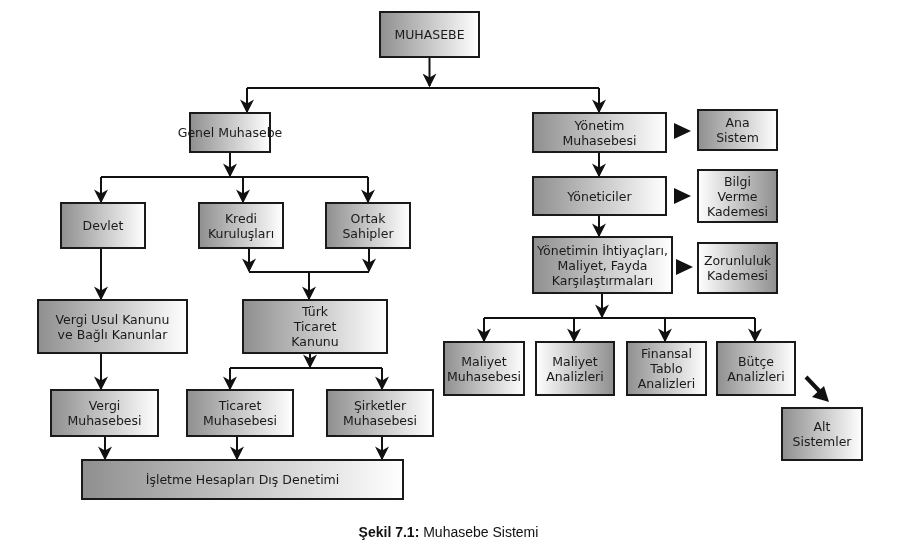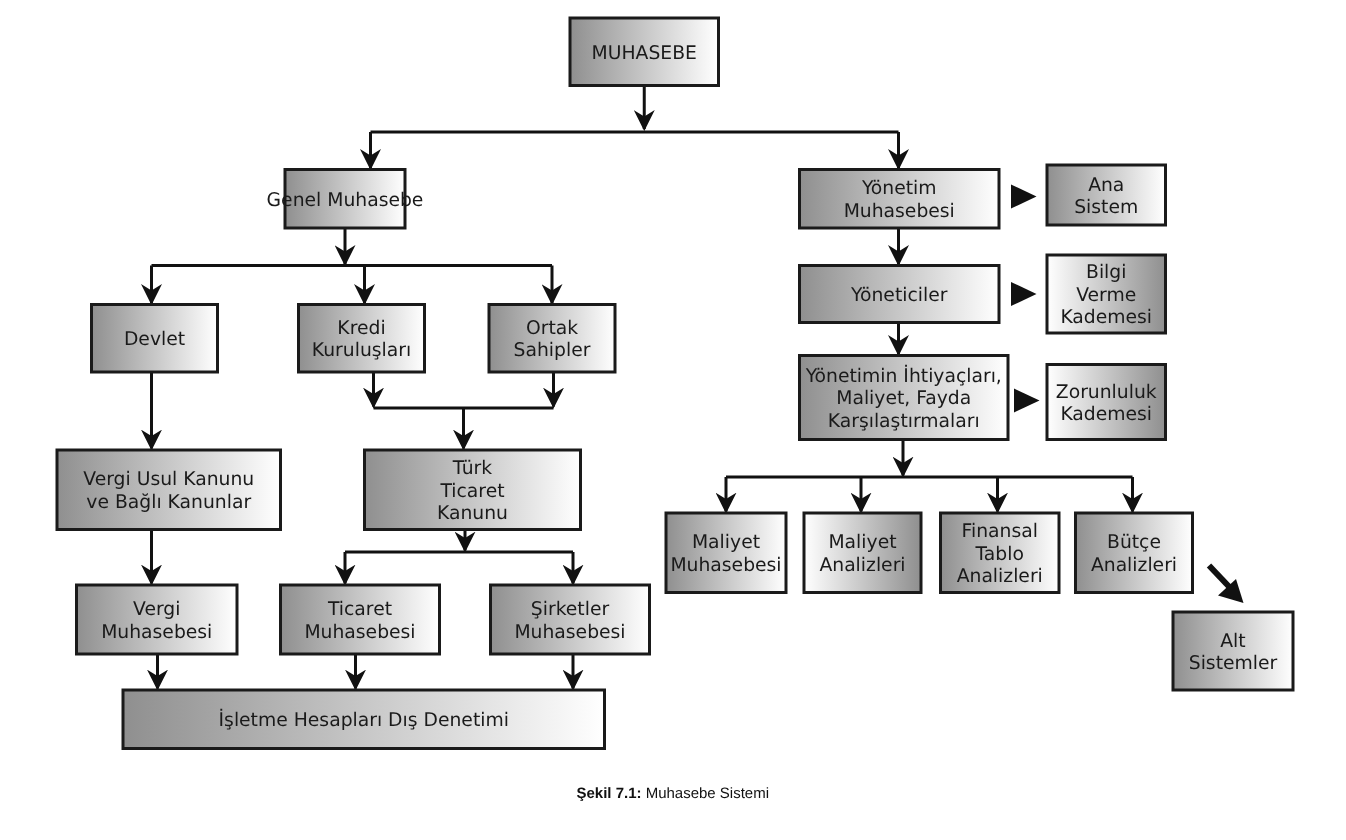--- a/index.html
+++ b/index.html
@@ -1,21 +1,21 @@
 <!DOCTYPE html>
 <html><head>
 <meta charset="utf-8">
 <style>
   html, body { margin: 0; padding: 0; background: #ffffff; }
   body { width: 897px; height: 560px; position: relative; overflow: hidden; font-family: "DejaVu Sans", sans-serif; }
   #diagram { position: absolute; left: 0; top: 0; }
   .box-rect { stroke: #1a1a1a; stroke-width: 2; }
   .box-text { font-family: "DejaVu Sans", sans-serif; font-size: 12.5px; fill: #1a1a1a; text-anchor: middle; }
   .conn { stroke: #111; stroke-width: 2; fill: none; }
-  .caption { position: absolute; left: 0; width: 897px; top: 524px; text-align: center; font-family: "Liberation Sans", sans-serif; font-size: 10px; color: #111; }
+  .caption { position: absolute; left: 0; width: 897px; top: 524px; text-align: center; font-family: "Liberation Sans", sans-serif; font-size: 14px; color: #111; }
   .caption b { font-weight: bold; }
 </style>
 </head>
 <body>
 
 <svg id="diagram" width="897" height="520" viewBox="0 0 897 520" xmlns="http://www.w3.org/2000/svg">
   <defs>
     <linearGradient id="gradLR" x1="0" y1="0" x2="1" y2="0">
       <stop offset="0" stop-color="#8f8f8f"></stop>
       <stop offset="1" stop-color="#ffffff"></stop>

